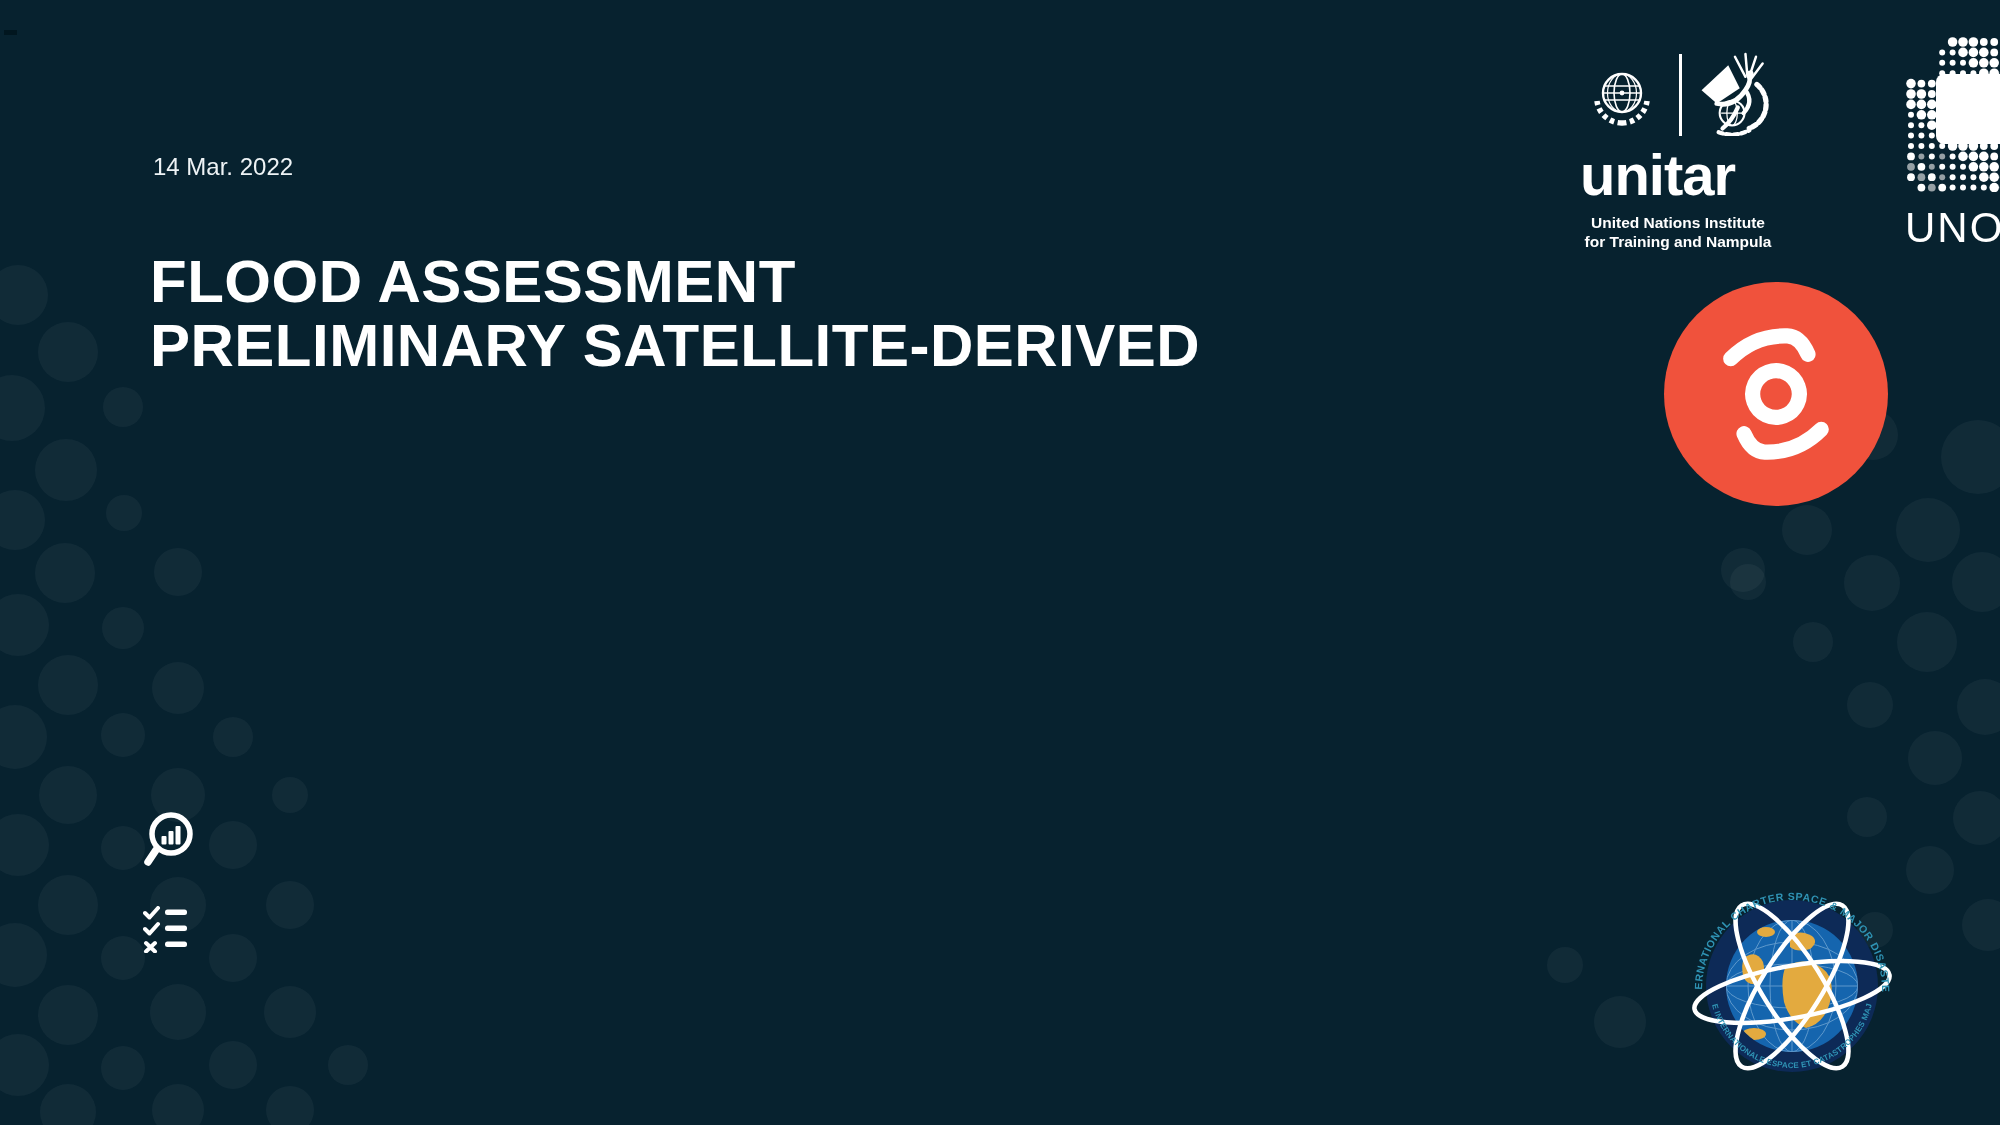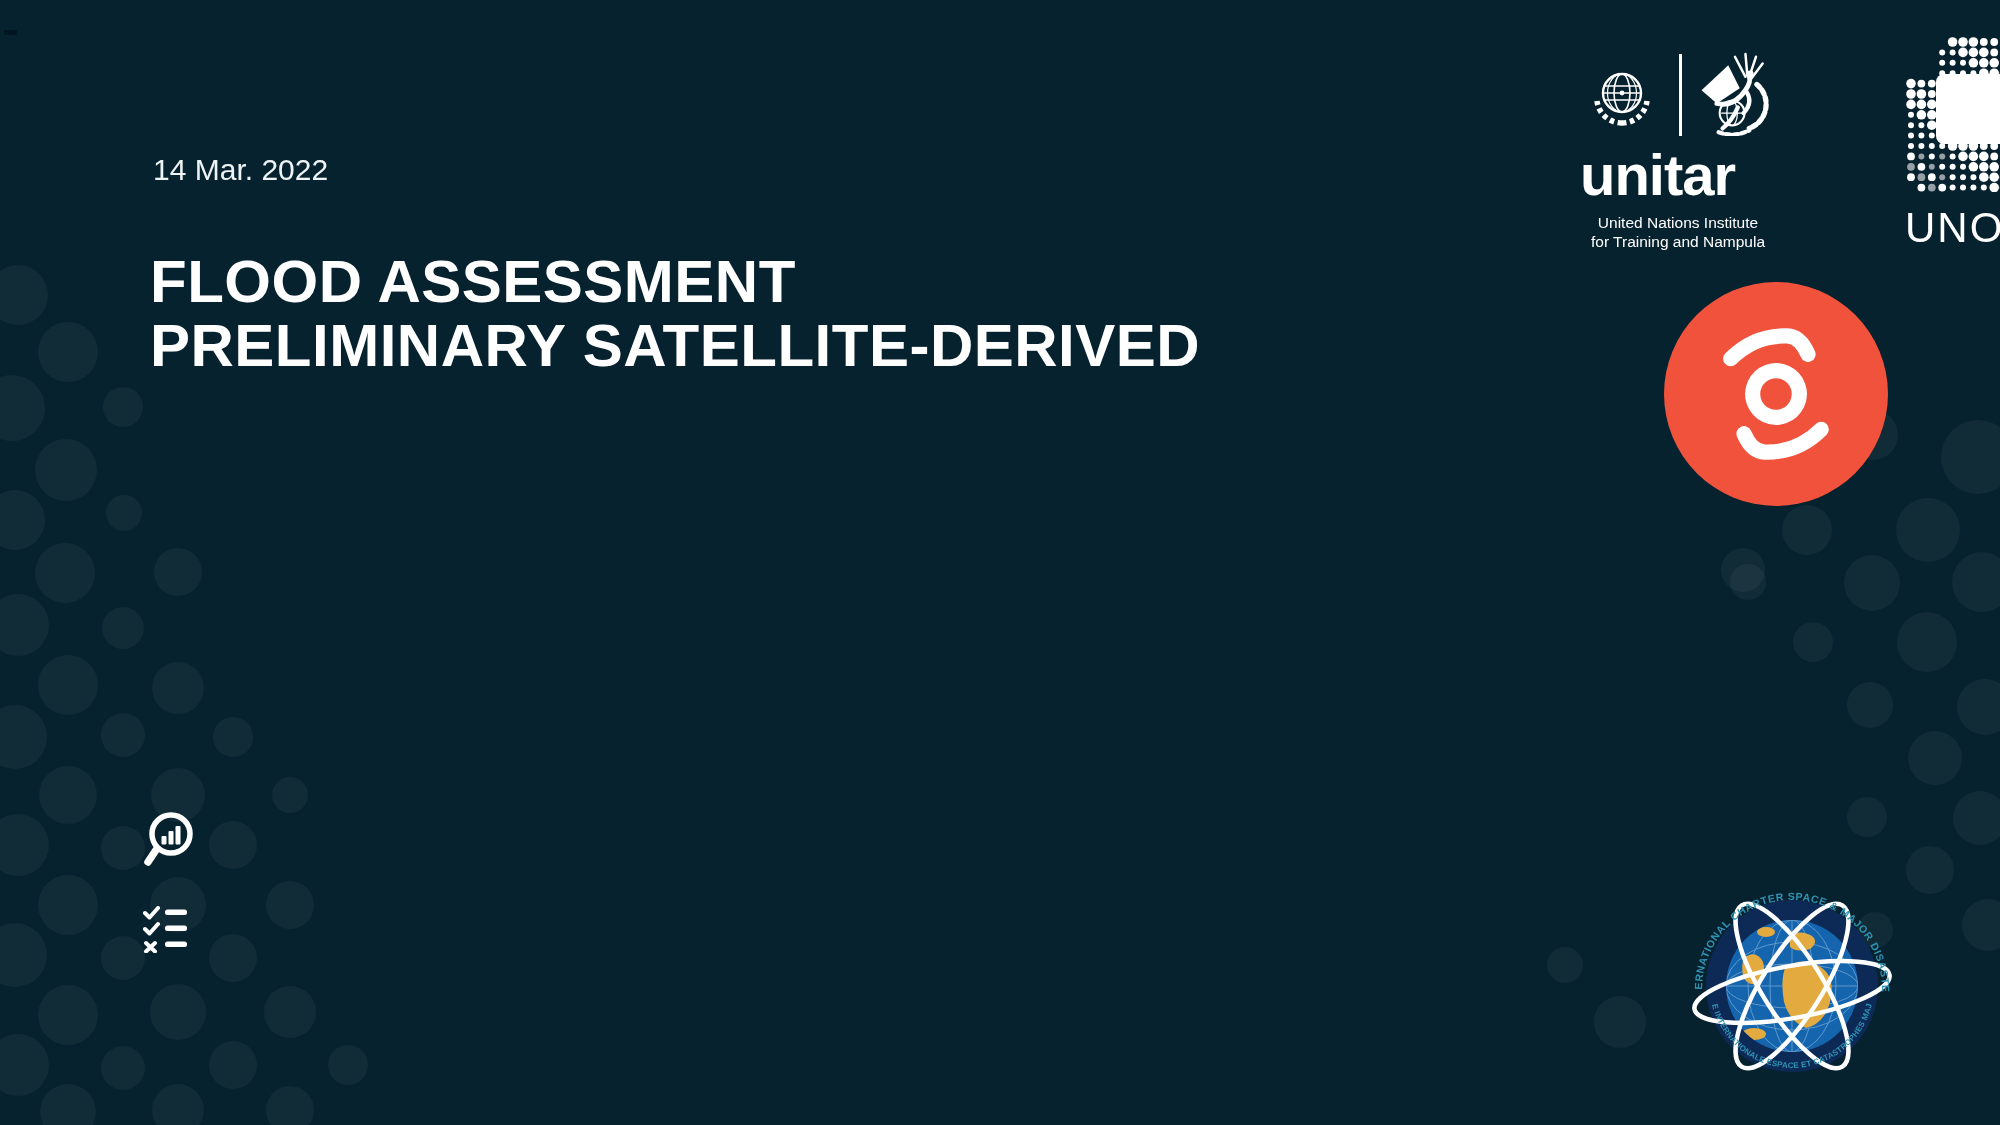--- a/index.html
+++ b/index.html
@@ -4,39 +4,39 @@
 <style>
   html,body{margin:0;padding:0;background:#041720;}
   .stage{
     position:relative;width:2000px;height:1125px;overflow:hidden;
     background:#07222f;color:#fff;
     font-family:"Liberation Sans",sans-serif;
   }
   .bgdot{position:absolute;border-radius:50%;background:rgba(255,255,255,0.045);pointer-events:none;}
   .dash-artifact{position:absolute;left:4px;top:30px;width:13px;height:5px;background:#01161f;}
 
-  .date{position:absolute;left:153px;top:153px;font-size:30px;color:#eef3f5;}
+  .date{position:absolute;left:153px;top:153px;font-size:24px;color:#eef3f5;}
 
   .title-block{position:absolute;left:150px;top:250px;font-weight:bold;color:#ffffff;}
   .title-l1{font-size:70px;line-height:76px;letter-spacing:0.5px;}
   .title-l2{font-size:60px;line-height:64px;letter-spacing:0.5px;}
 
   .subtitle{position:absolute;left:153px;top:546px;font-size:34px;color:#eef3f5;}
 
   .info-row{position:absolute;left:143px;display:flex;align-items:center;gap:19px;font-size:30px;color:#eef3f5;}
   .row-status{top:810px;}
   .row-action{top:906px;}
   .info-icon{flex:0 0 auto;display:block;}
 
   
   .unitar{position:absolute;left:1580px;top:52px;width:196px;}
   .emblems{display:flex;align-items:flex-end;}
   .v-divider{width:3px;height:82px;background:#fff;margin:0 13px 0 15px;}
   .unitar-word{font-size:58px;font-weight:bold;letter-spacing:-1px;line-height:1;margin-top:10px;color:#fff;}
-  .unitar-tag{font-size:15.5px;font-weight:normal;line-height:19px;text-align:center;margin-top:9px;color:#fff;white-space:nowrap;}
+  .unitar-tag{font-size:15.5px;font-weight:bold;line-height:19px;text-align:center;margin-top:9px;color:#fff;white-space:nowrap;}
 
   
   .unosat{position:absolute;left:1905px;top:36px;width:172px;}
   .unosat-word{font-size:42px;font-weight:400;letter-spacing:2px;margin-top:8px;color:#fff;}
 
   
   .event-badge{
     position:absolute;left:1664px;top:282px;width:224px;height:224px;border-radius:50%;
     background:#f0523c;display:flex;align-items:center;justify-content:center;
   }

